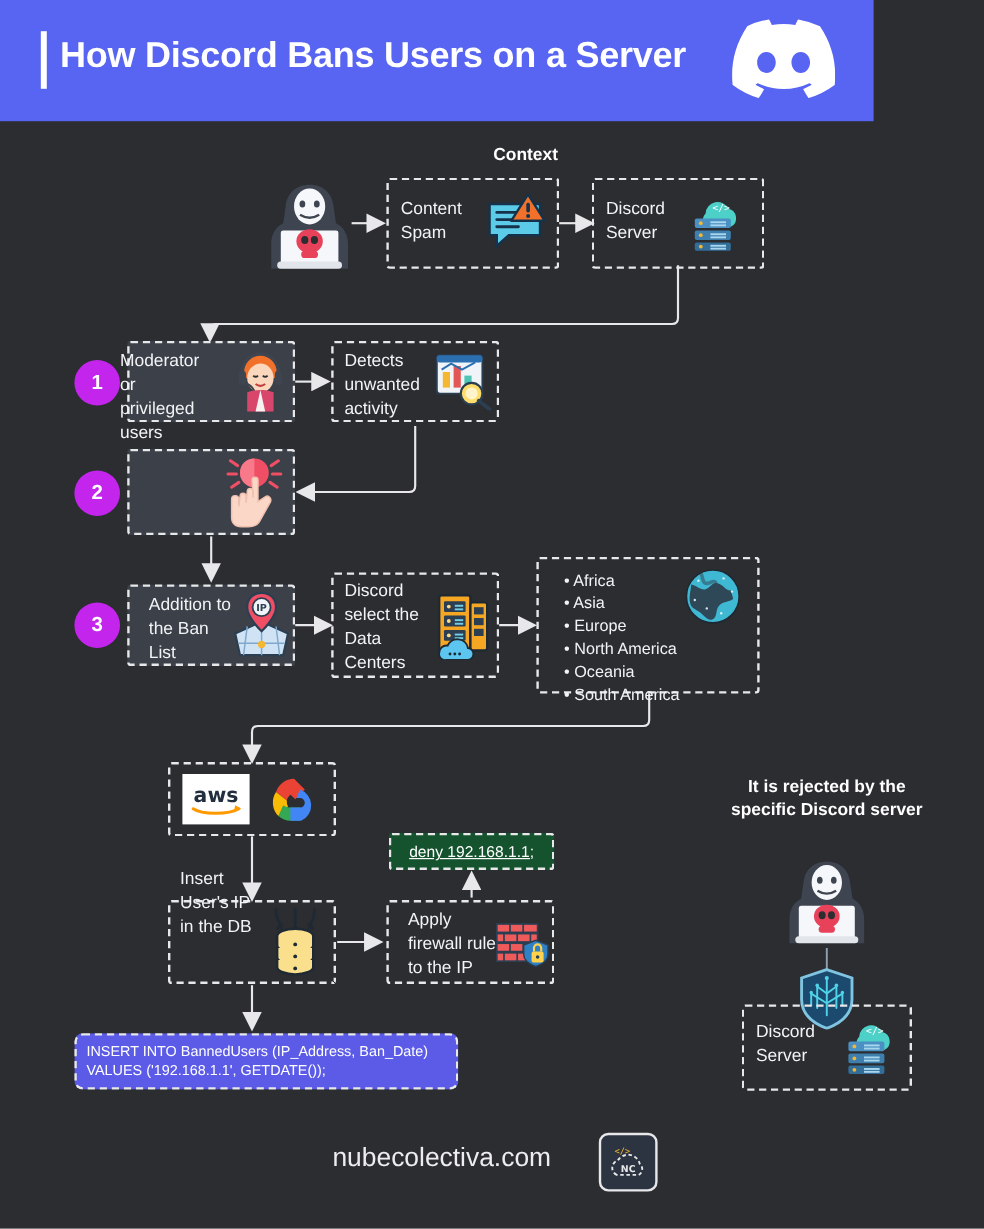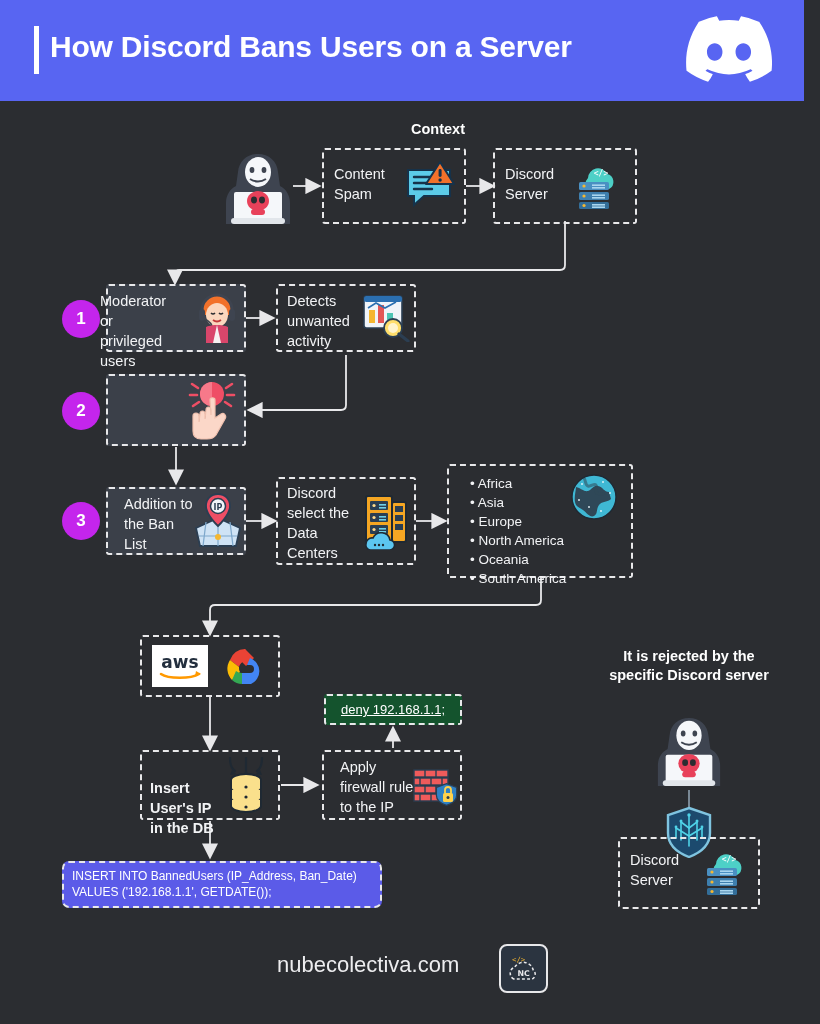--- a/index.html
+++ b/index.html
@@ -13,21 +13,21 @@
     height: 1024px;
     background: #2B2D31;
     font-family: "Liberation Sans", sans-serif;
     overflow: hidden;
   }
 
   
   #header {
     position: absolute;
     left: 0; top: 0;
-    width: 804px; height: 101px;
+    width: 728px; height: 101px;
     background: #5865F2;
   }
   #header-accent {
     position: absolute;
     left: 34px; top: 26px;
     width: 5px; height: 48px;
     background: #ffffff;
   }
   #header-title {
     position: absolute;
@@ -427,21 +427,21 @@
     <path d="M14 17a16 16 0 0 0 2 20l8-8a9 9 0 0 1-1-5z" fill="#FBBC05"></path>
     <path d="M16 37a16 16 0 0 0 10 4h8v-11h-8a9 9 0 0 1-6-2z" fill="#34A853"></path>
     <path d="M34 15a14 14 0 0 1 1 26h-9V30h8a4 4 0 0 0 0-8h-3z" fill="#4285F4"></path>
   </svg>
 
   <div id="deny-box">
     <span>deny 192.168.1.1;</span>
   </div>
 
   <div class="dbox" style="left:140px; top:750px; width:140px; height:70px;"></div>
-  <div class="boxtext" style="left:150px; top:778px; width:66px;font-weight:bold;">Insert
+  <div class="boxtext" style="left:150px; top:723px; width:66px;">Insert
 User's IP
 in the DB</div>
   <svg class="icon" style="left:222px; top:756px; width:48px; height:58px;" viewBox="0 0 48 58">
     <g stroke="#1F2933" stroke-width="2.2" fill="none" stroke-linecap="round">
       <path d="M8 2 C8 10 10 13 13 15"></path>
         <path d="M40 2 C40 10 38 13 35 15"></path>
         <path d="M24 2 L24 14"></path>
     </g>
     <g fill="#1F2933">
       <path d="M10 14 l4 4 l-6 1z"></path>

